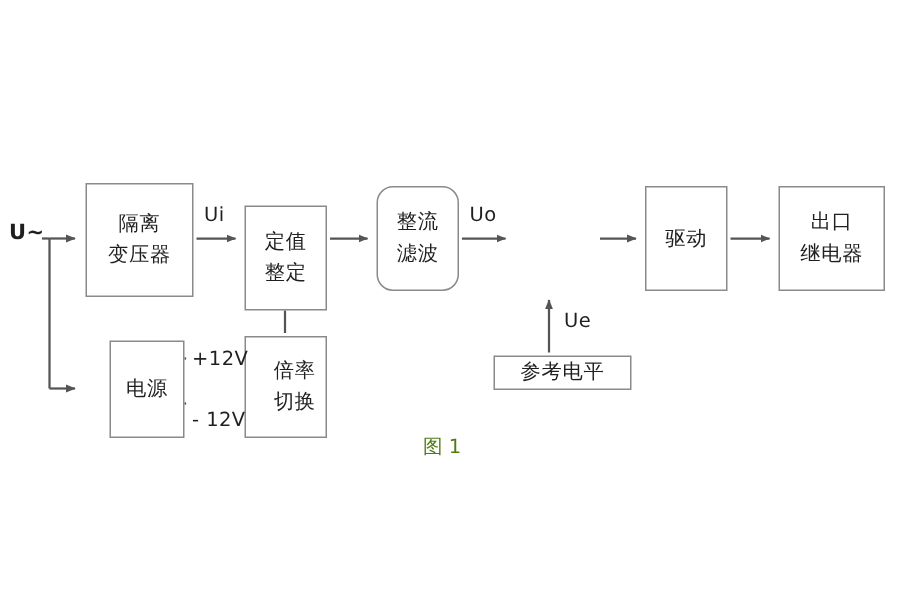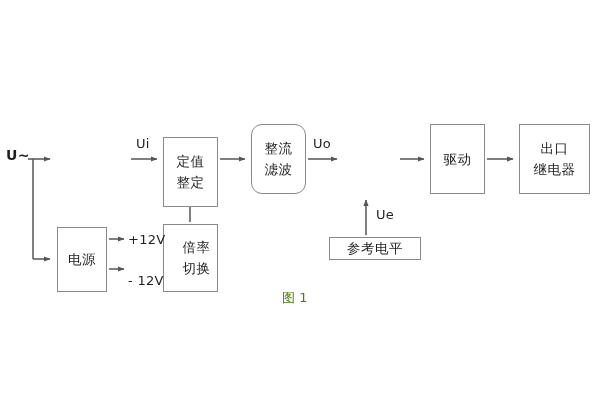--- a/index.html
+++ b/index.html
@@ -83,20 +83,24 @@
     <path class="wire" d="M487,159 L513,159" marker-end="url(#ah)"></path>
 
     <path class="wire" d="M190,222 L190,200" marker-end="url(#ah)"></path>
 
     <path class="wire" d="M366,235 L366,200" marker-end="url(#ah)"></path>
 
     <path class="wire" d="M109,239 L124,239" marker-end="url(#ah)"></path>
     <path class="wire" d="M109,269 L124,269" marker-end="url(#ah)"></path>
   </svg>
 
+  <div class="blk" style="left:57px; top:122px; width:72px; height:76px;">
+    <span>隔离</span>
+    <span>变压器</span>
+  </div>
 
   <div class="blk" style="left:163px; top:124px; width:55px; height:70px;margin-top:13px;">
     <span>定值</span>
     <span>整定</span>
   </div>
 
   <div class="blk" style="left:251px; top:124px; width:55px; height:70px;border-radius:11px;">
     <span>整流</span>
     <span>滤波</span>
   </div>
@@ -104,21 +108,21 @@
 
   <div class="blk" style="left:430px; top:124px; width:55px; height:70px;justify-content:center;">
     <span>驱动</span>
   </div>
 
   <div class="blk" style="left:519px; top:124px; width:71px; height:70px;">
     <span>出口</span>
     <span>继电器</span>
   </div>
 
-  <div class="blk" style="left:57px; top:227px; width:50px; height:65px;">
+  <div class="blk" style="left:73px; top:227px; width:50px; height:65px;">
     <span>电源</span>
   </div>
 
   <div class="blk" style="left:163px; top:224px; width:55px; height:68px;padding-left:12px;">
     <span>倍率</span>
     <span>切换</span>
   </div>
 
   <div class="blk" style="left:329px; top:237px; width:92px; height:23px;">
     <span>参考电平</span>

